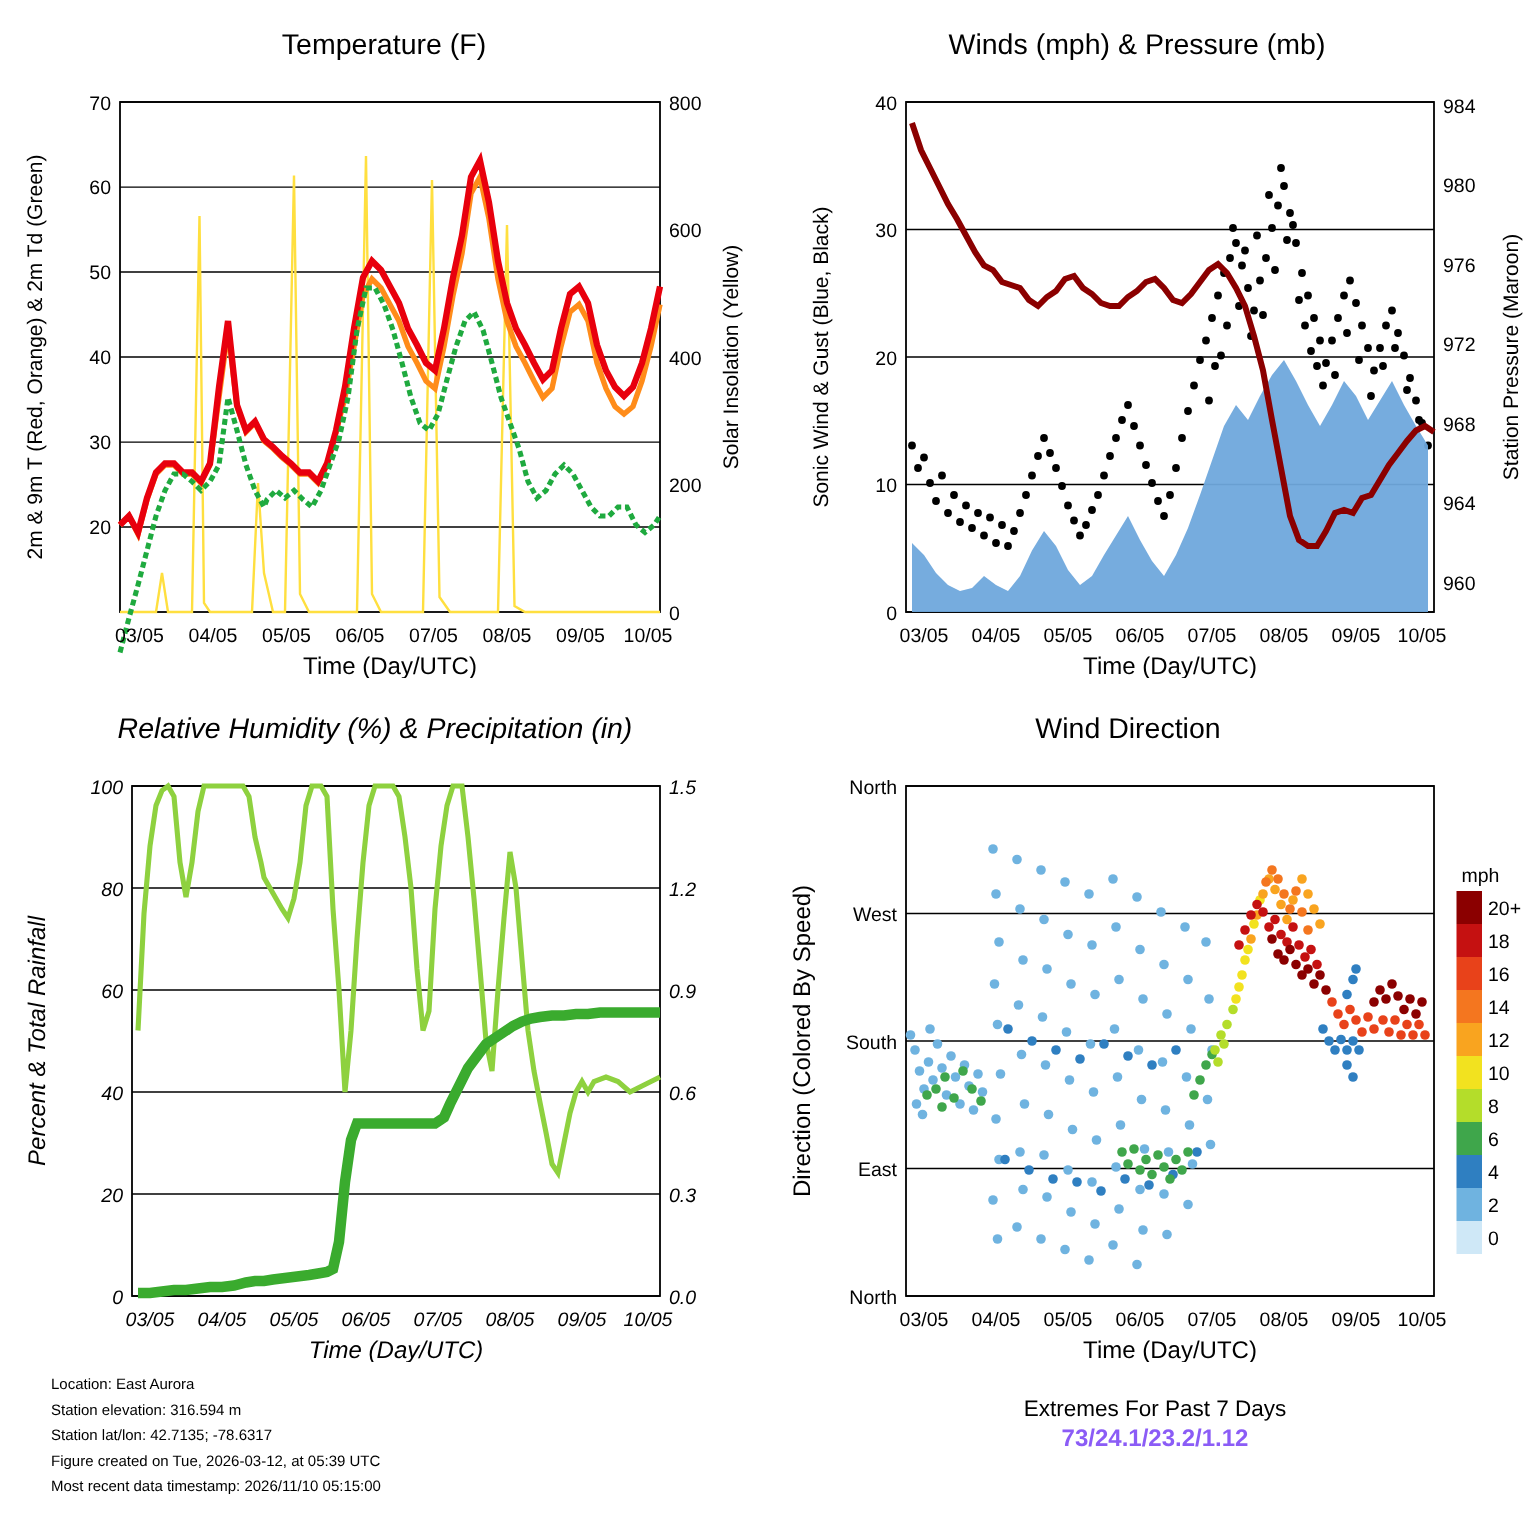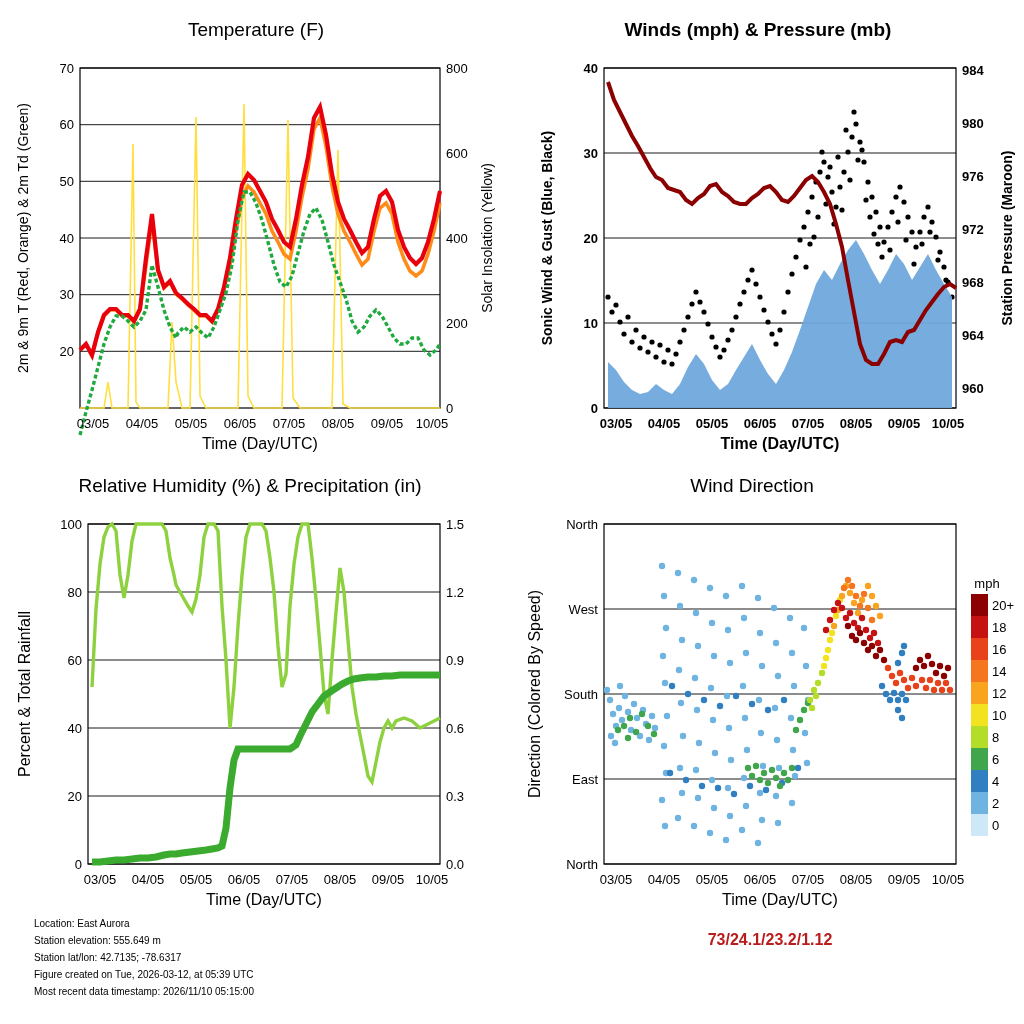--- a/index.html
+++ b/index.html
@@ -4,21 +4,21 @@
 <style>
   html,body{margin:0;padding:0;}
   body{width:1024px;height:1024px;background:#ffffff;font-family:"Liberation Sans",sans-serif;color:#000;overflow:hidden;}
   .page{position:relative;width:1024px;height:1024px;}
   .panel{position:absolute;}
   svg{display:block;}
   text{font-family:"Liberation Sans",sans-serif;}
   .tick{font-size:13px;}
   .footer{position:absolute;font-size:10px;line-height:17px;}
   .extremes{position:absolute;text-align:center;font-size:15px;line-height:20px;}
-  .extval{color:#b91c1c;font-weight:bold;font-size:16px;}
+  .extval{color:#8b5cf6;font-weight:bold;font-size:16px;}
 </style>
 </head>
 <body>
 
 <div class="page">
 
   <div class="panel" style="left:0px;top:12px;width:512px;height:440px;">
     <svg width="512" height="440" viewBox="0 0 512 440">
       <text x="256" y="24" text-anchor="middle" font-size="19">Temperature (F)</text>
 
@@ -67,21 +67,21 @@
         <text x="338" y="416">08/05</text>
         <text x="387" y="416">09/05</text>
         <text x="432" y="416">10/05</text>
       </g>
       <text x="260" y="437" text-anchor="middle" font-size="16">Time (Day/UTC)</text>
       <text x="28" y="226" text-anchor="middle" font-size="14" transform="rotate(-90 28 226)">2m &amp; 9m T (Red, Orange) &amp; 2m Td (Green)</text>
       <text x="492" y="226" text-anchor="middle" font-size="14" transform="rotate(-90 492 226)">Solar Insolation (Yellow)</text>
     </svg>
   </div>
 
-  <div class="panel" style="left:512px;top:12px;width:512px;height:440px;font-weight:bold;">
+  <div class="panel" style="left:512px;top:12px;width:512px;height:440px;">
     <svg width="512" height="440" viewBox="0 0 512 440">
       <text x="246" y="24" text-anchor="middle" font-size="19">Winds (mph) &amp; Pressure (mb)</text>
 
       <rect x="92" y="56" width="352" height="340" fill="#ffffff" stroke="#000" stroke-width="1.2"></rect>
       <g stroke="#000" stroke-width="0.9">
         <line x1="92" y1="396" x2="444" y2="396"></line>
         <line x1="92" y1="311" x2="444" y2="311"></line>
         <line x1="92" y1="226" x2="444" y2="226"></line>
         <line x1="92" y1="141" x2="444" y2="141"></line>
         <line x1="92" y1="56" x2="444" y2="56"></line>
@@ -234,21 +234,21 @@
         <text x="344" y="416">08/05</text>
         <text x="392" y="416">09/05</text>
         <text x="436" y="416">10/05</text>
       </g>
       <text x="268" y="437" text-anchor="middle" font-size="16">Time (Day/UTC)</text>
       <text x="40" y="226" text-anchor="middle" font-size="14" transform="rotate(-90 40 226)">Sonic Wind &amp; Gust (Blue, Black)</text>
       <text x="500" y="226" text-anchor="middle" font-size="14" transform="rotate(-90 500 226)">Station Pressure (Maroon)</text>
     </svg>
   </div>
 
-  <div class="panel" style="left:0px;top:468px;width:512px;height:440px;">
+  <div class="panel" style="left:0px;top:468px;width:512px;height:440px;font-style:italic;">
     <svg width="512" height="440" viewBox="0 0 512 440">
       <text x="250" y="24" text-anchor="middle" font-size="19">Relative Humidity (%) &amp; Precipitation (in)</text>
 
       <rect x="88" y="56" width="352" height="340" fill="#ffffff" stroke="#000" stroke-width="1.2"></rect>
       <g stroke="#000" stroke-width="0.9">
         <line x1="88" y1="396" x2="440" y2="396"></line>
         <line x1="88" y1="328" x2="440" y2="328"></line>
         <line x1="88" y1="260" x2="440" y2="260"></line>
         <line x1="88" y1="192" x2="440" y2="192"></line>
         <line x1="88" y1="124" x2="440" y2="124"></line>
@@ -620,23 +620,24 @@
           <text x="480" y="318">4</text>
           <text x="480" y="340">2</text>
           <text x="480" y="362">0</text>
         </g>
       </g>
     </svg>
   </div>
 
   <div class="footer" style="left:34px;top:915px;width:470px;">
     <div>Location: East Aurora</div>
-    <div>Station elevation: 555.649 m</div>
+    <div>Station elevation: 316.594 m</div>
     <div>Station lat/lon: 42.7135; -78.6317</div>
     <div>Figure created on Tue, 2026-03-12, at 05:39 UTC</div>
     <div>Most recent data timestamp: 2026/11/10 05:15:00</div>
   </div>
 
   <div class="extremes" style="left:560px;top:930px;width:420px;">
+    <div>Extremes For Past 7 Days</div>
     <div class="extval">73/24.1/23.2/1.12</div>
   </div>
 
 </div>
 
 </body></html>

